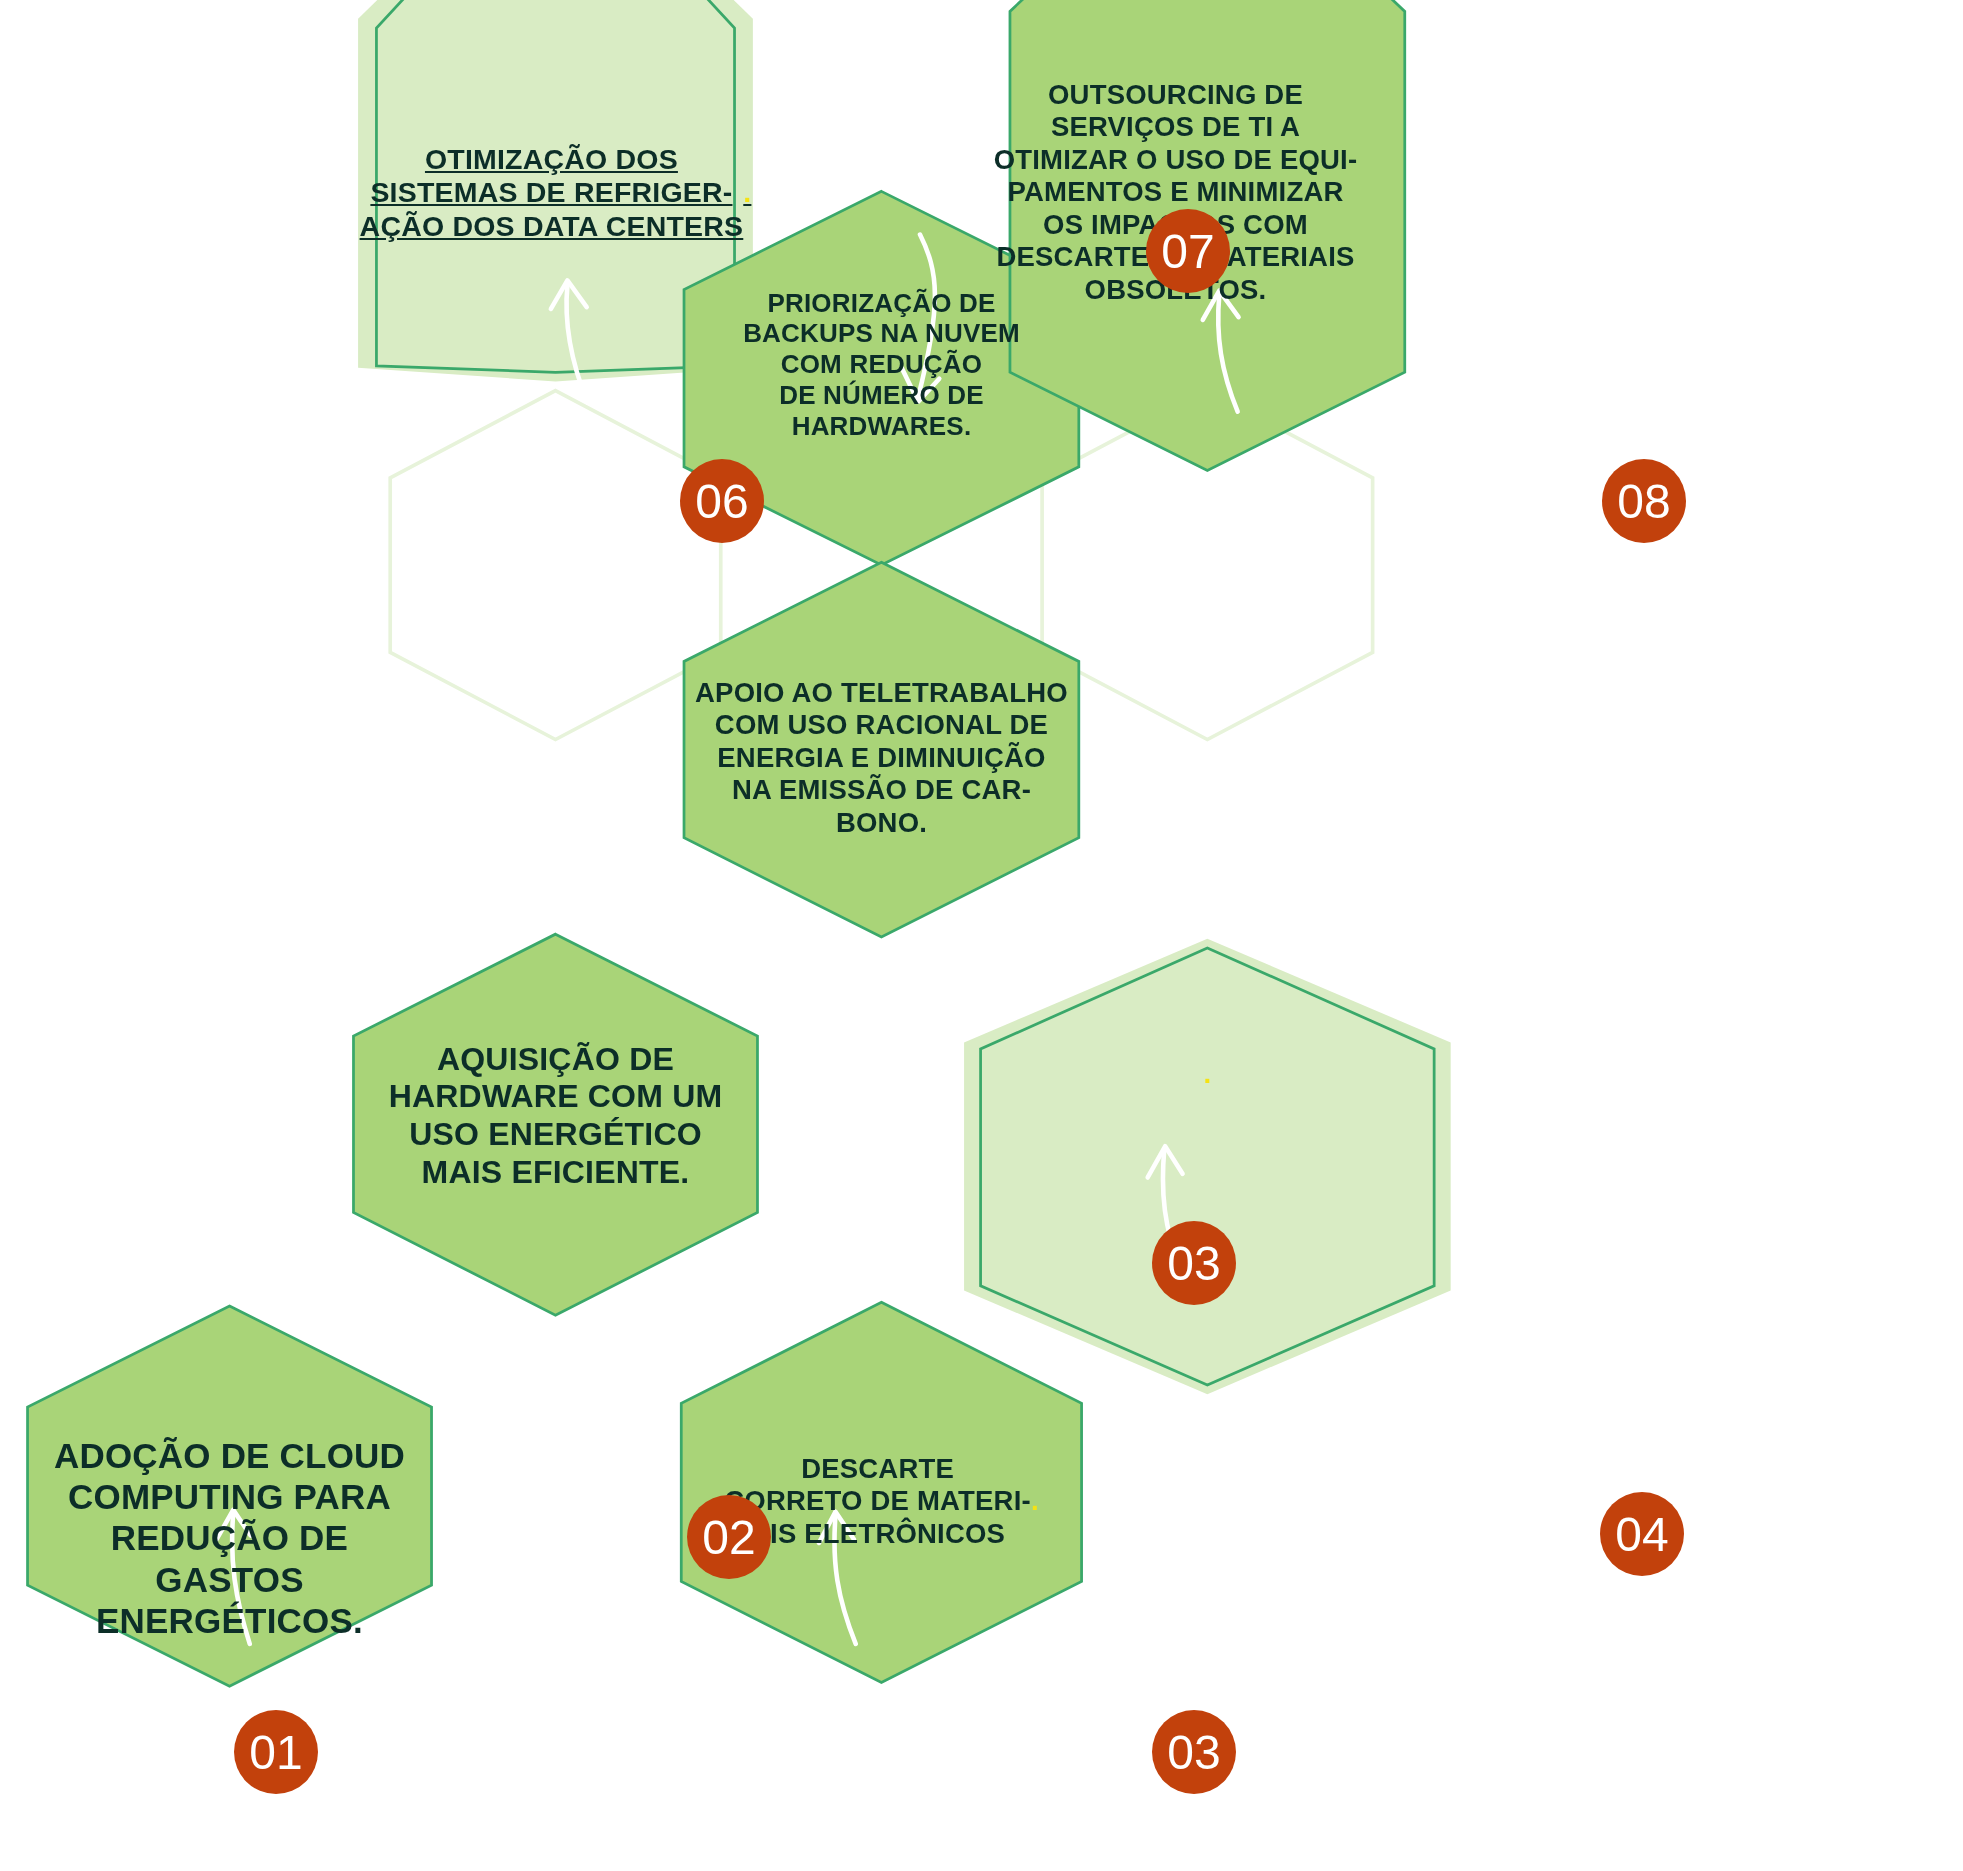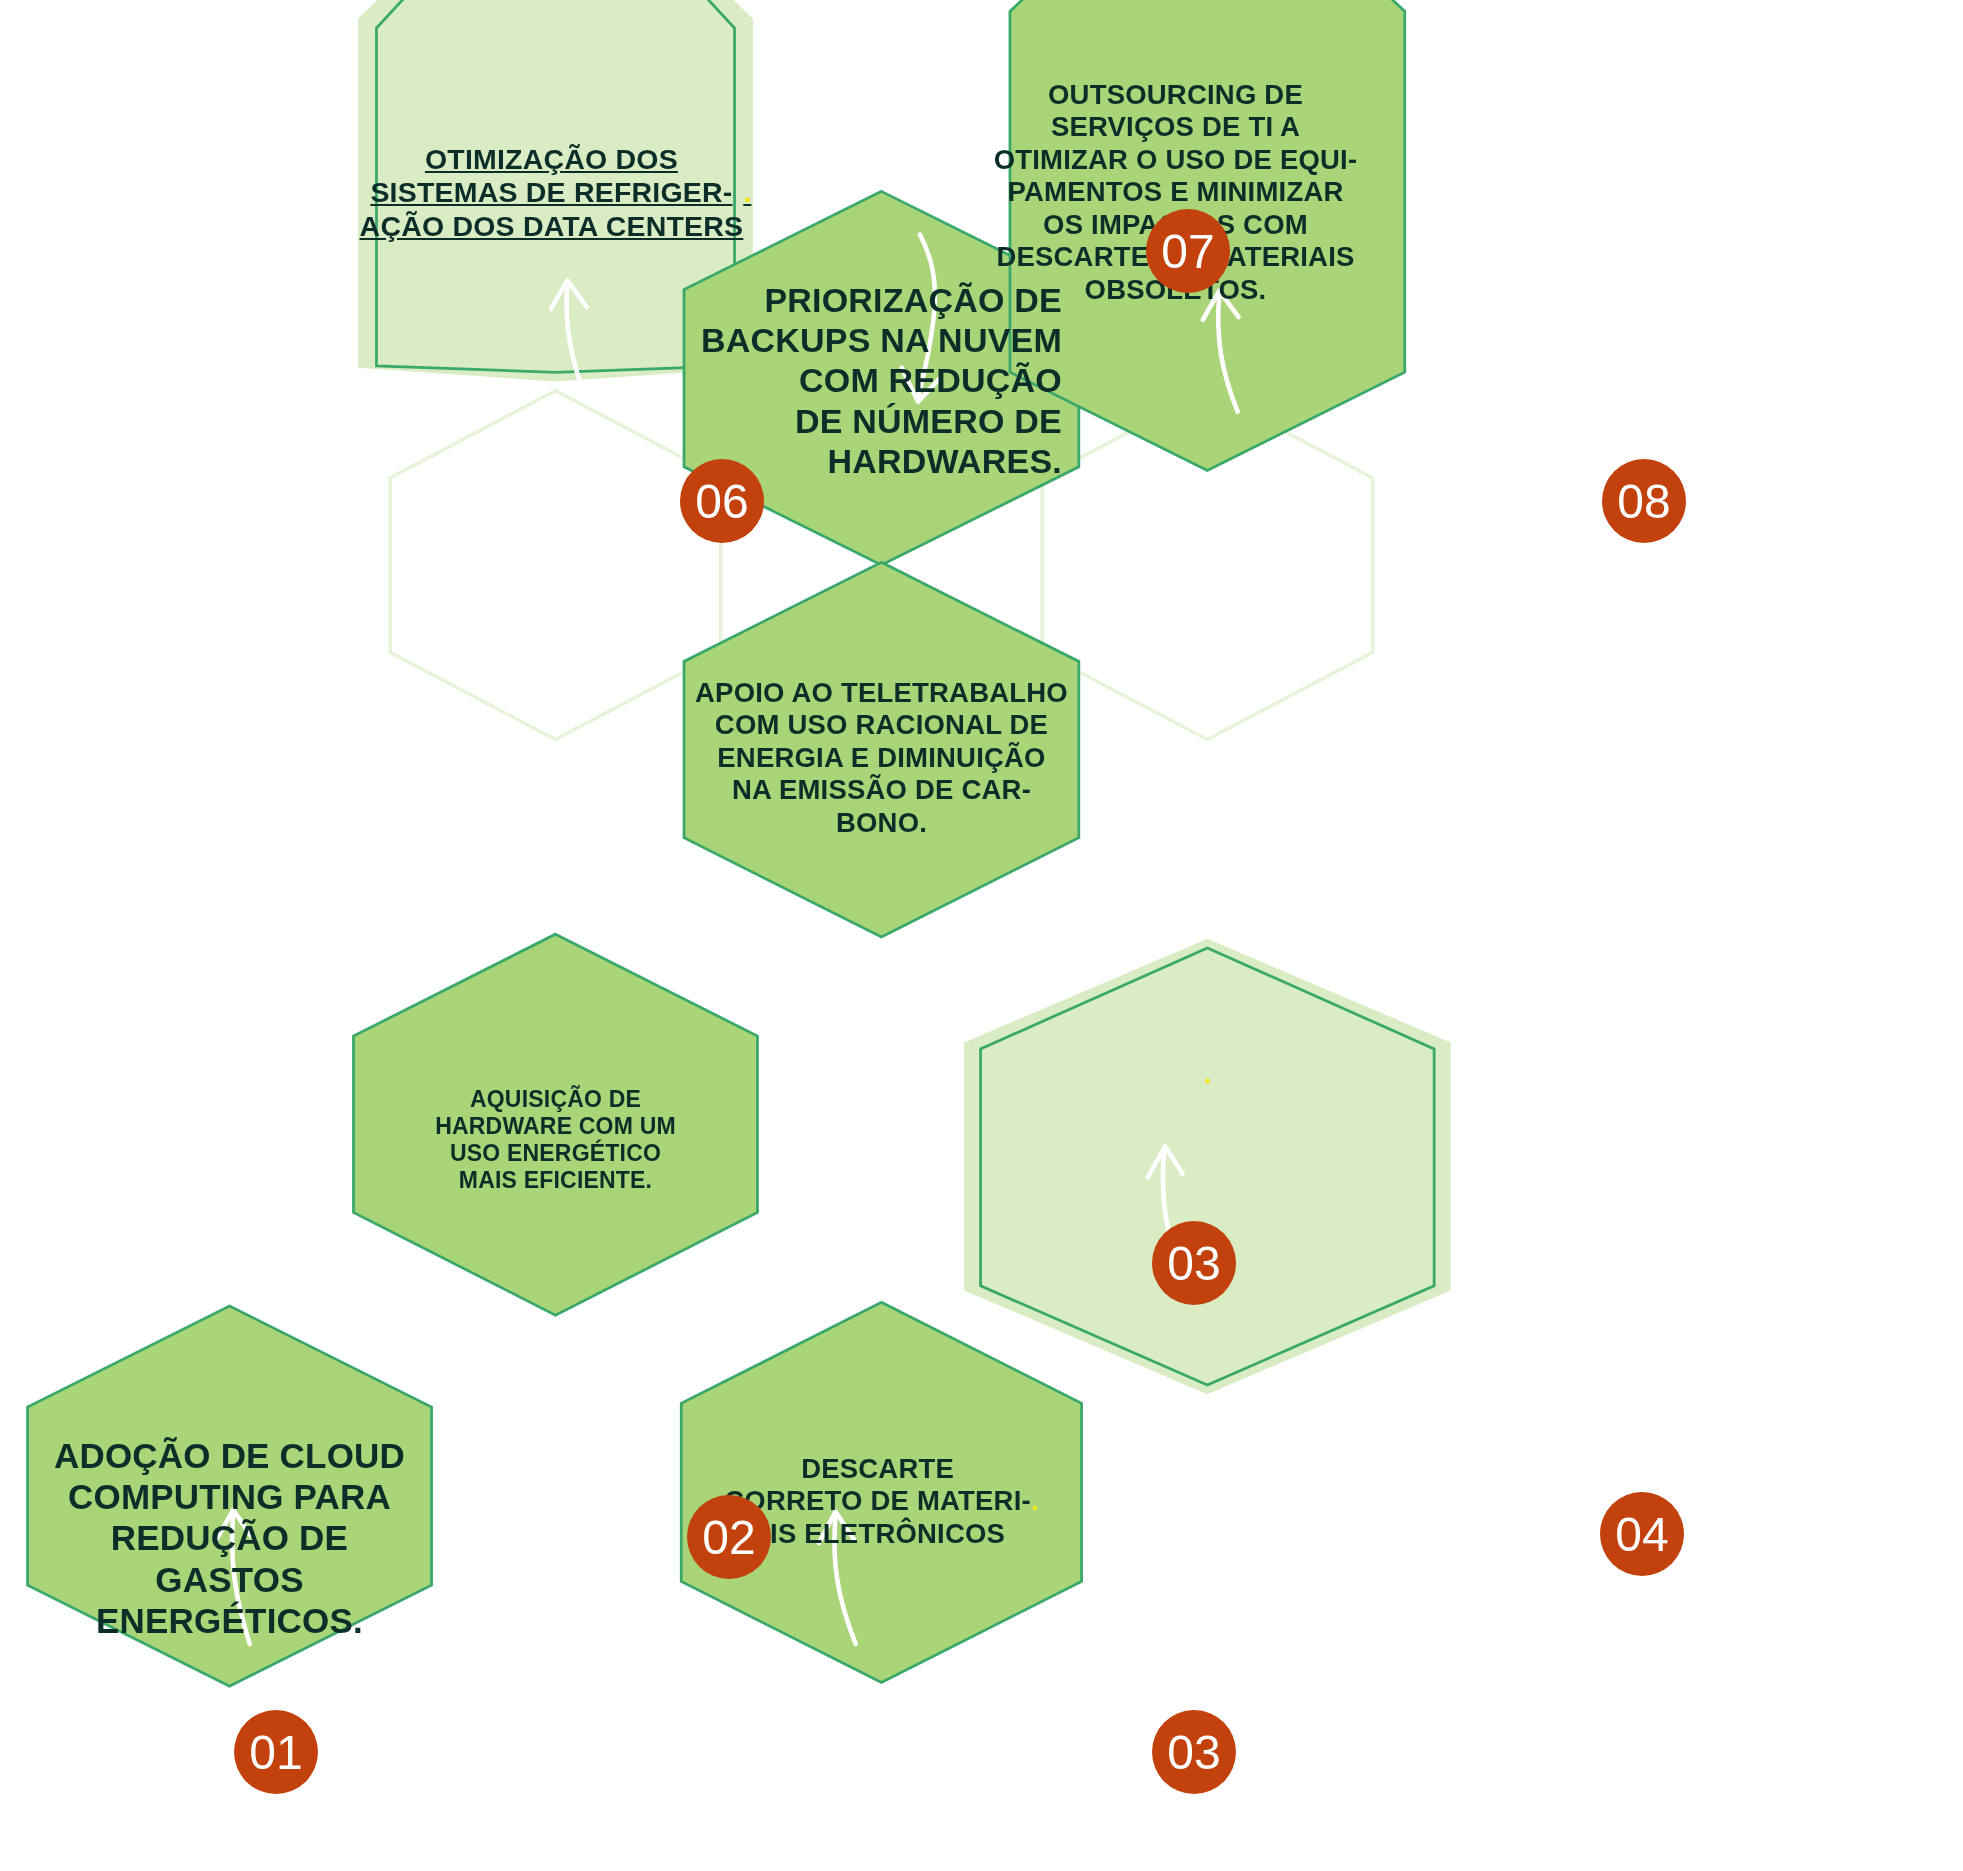--- a/index.html
+++ b/index.html
@@ -125,21 +125,21 @@
       </g>
     </g>
   </svg>
 
   <div class="hex-label" style="left:303px;top:138px;width:505px;height:110px;font-size:28.5px;text-decoration:underline;">
     <span>OTIMIZAÇÃO  DOS
 SISTEMAS DE REFRIGER-
 AÇÃO DOS DATA CENTERS</span><span class="dotacc">.</span>
   </div>
 
-  <div class="hex-label" style="left:684px;top:298px;width:395px;height:165px;font-size:34px;text-align:right;">
+  <div class="hex-label" style="left:684px;top:282px;width:395px;height:165px;font-size:26px;">
     <span>PRIORIZAÇÃO DE
 BACKUPS NA NUVEM
 COM REDUÇÃO
 DE NÚMERO DE
 HARDWARES.</span>
   </div>
 
   <div class="hex-label" style="left:978px;top:73px;width:395px;height:239px;font-size:27.5px;">
     <span>OUTSOURCING DE
 SERVIÇOS DE TI A
@@ -155,21 +155,21 @@
 COM USO RACIONAL DE
 ENERGIA E DIMINUIÇÃO
 NA EMISSÃO DE CAR-
 BONO.</span>
   </div>
 
   <div class="hex-label" style="left:987px;top:996px;width:441px;height:156px;font-size:27.5px;">
     <span class="dotacc">.</span>
   </div>
 
-  <div class="hex-label" style="left:358px;top:1038px;width:395px;height:156px;font-size:23px;align-items:flex-end;">
+  <div class="hex-label" style="left:358px;top:1038px;width:395px;height:156px;font-size:32px;">
     <span>AQUISIÇÃO DE
 HARDWARE COM UM
 USO ENERGÉTICO
 MAIS EFICIENTE.</span>
   </div>
 
   <div class="hex-label" style="left:684px;top:1442px;width:395px;height:119px;font-size:27.5px;">
     <span>DESCARTE
 CORRETO DE MATERI-
 AIS ELETRÔNICOS</span><span class="dotacc">.</span>

